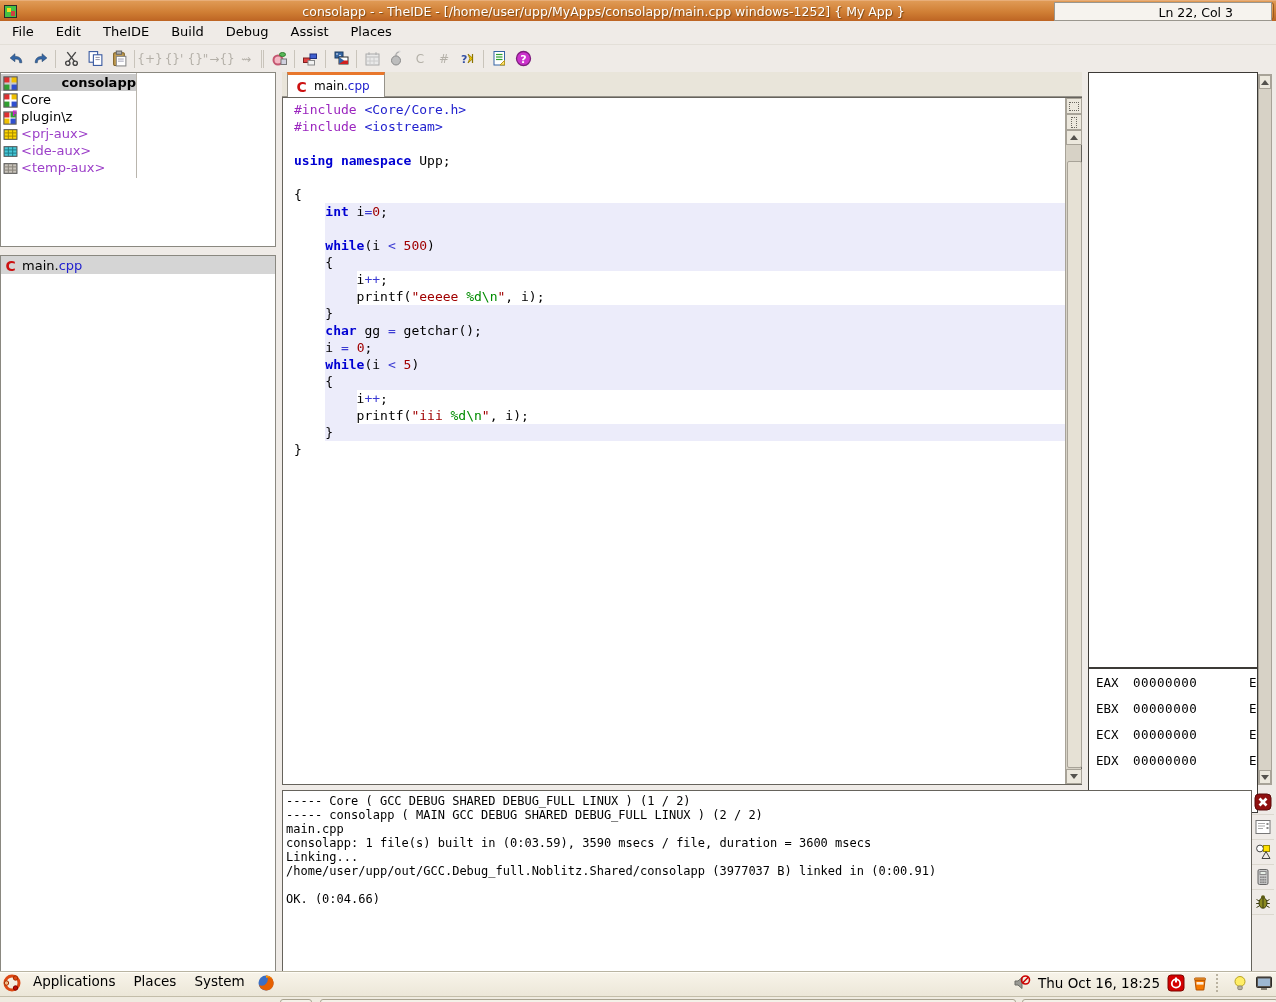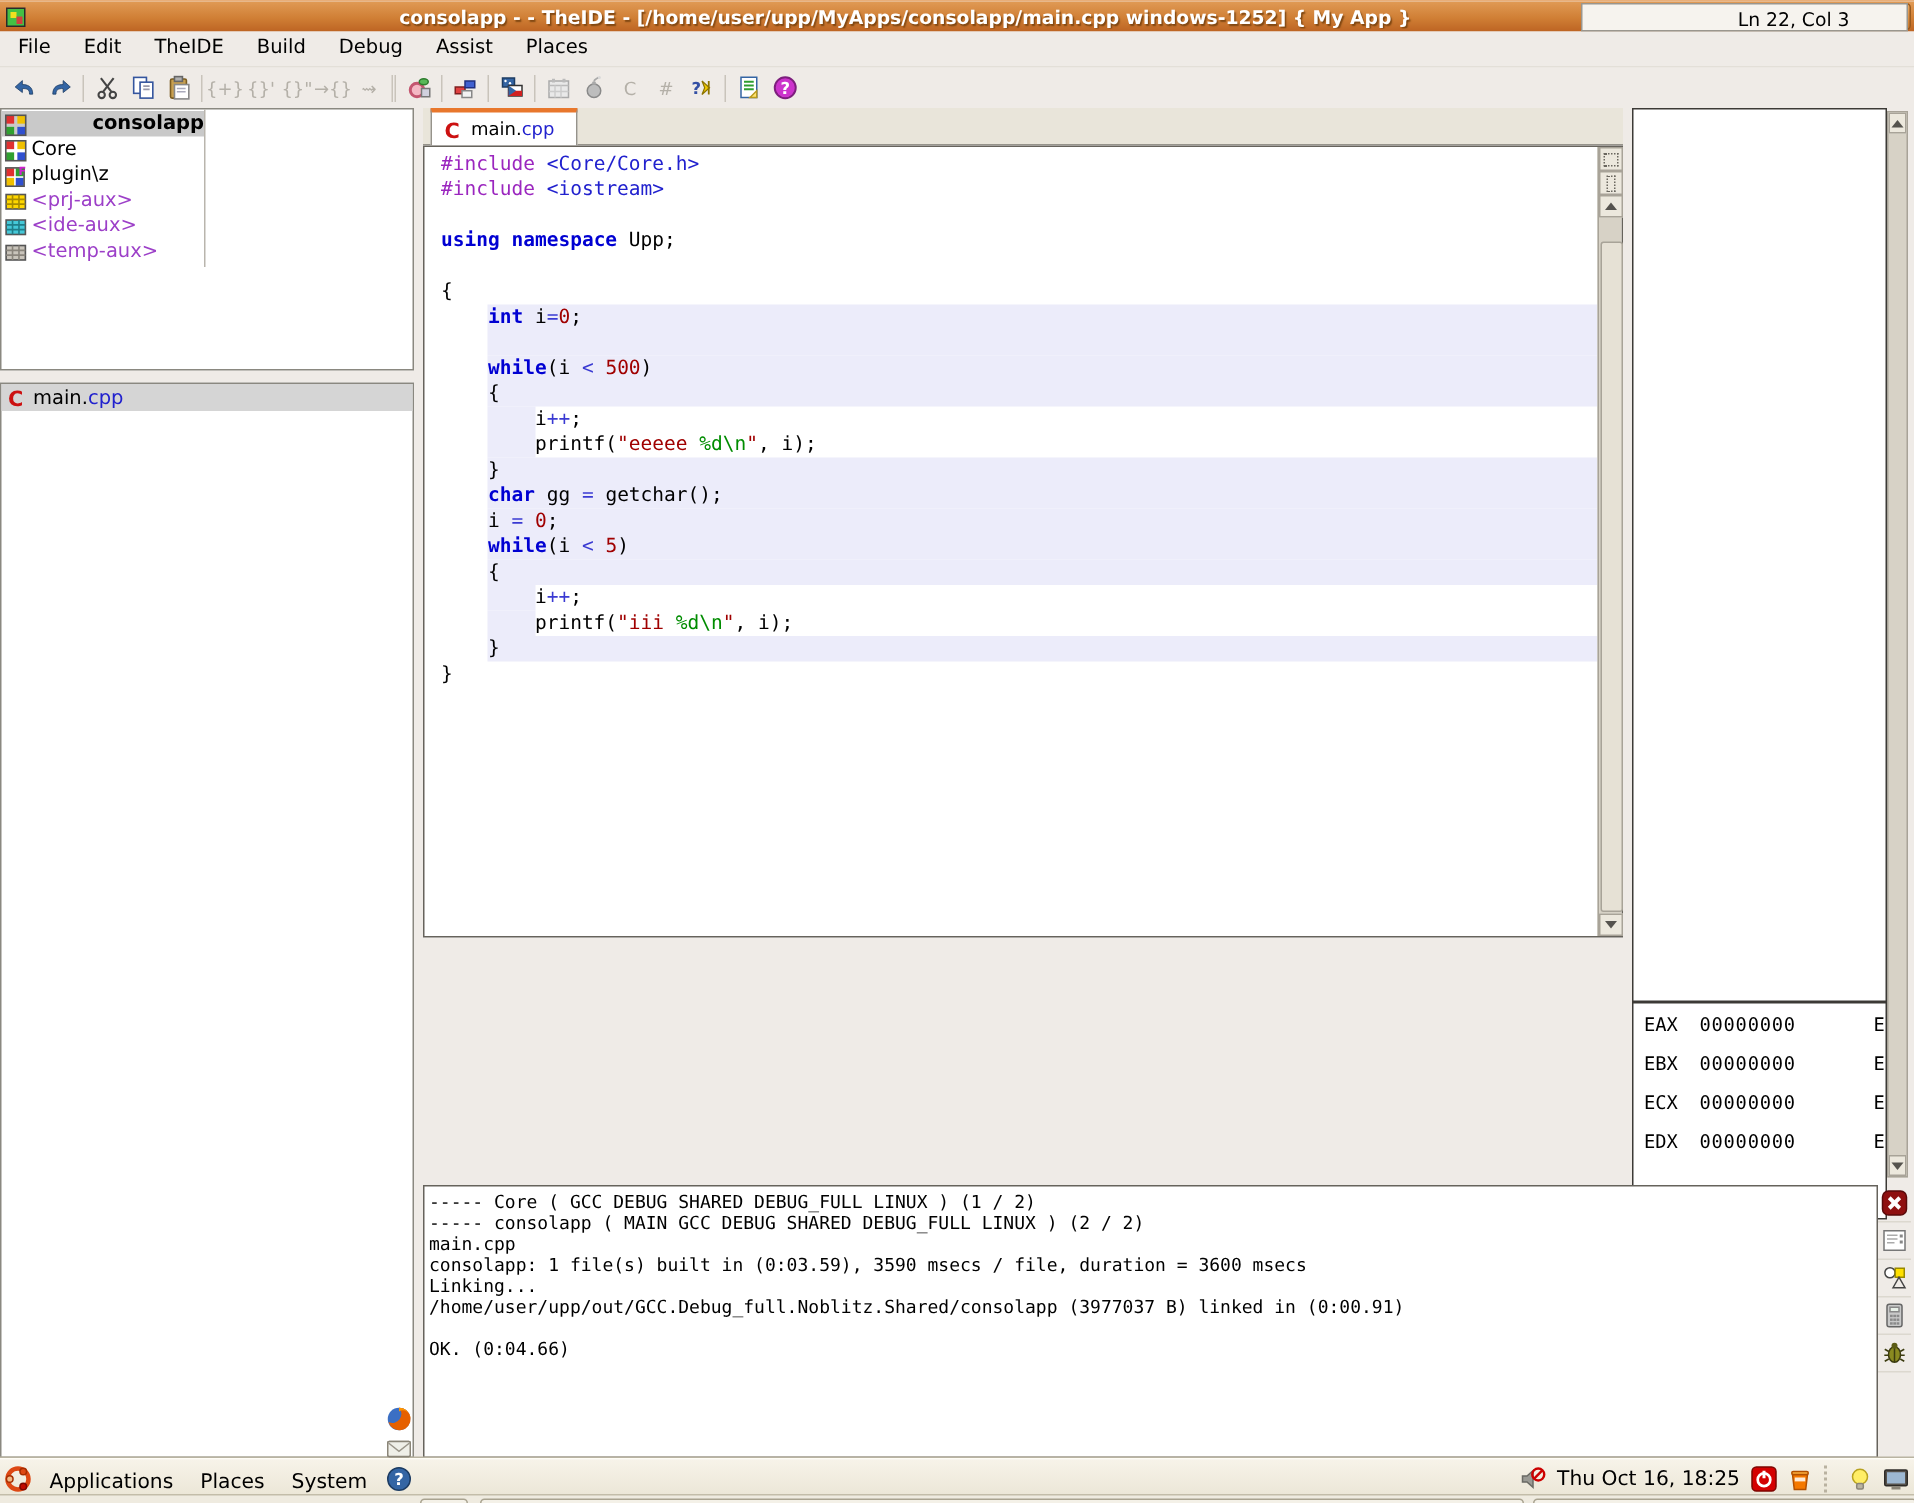--- a/index.html
+++ b/index.html
@@ -4,21 +4,21 @@
 <style>
   html,body{margin:0;padding:0;}
   body{font-family:"DejaVu Sans", sans-serif; font-size:13px; color:#000;}
   #screen{position:relative;width:1276px;height:1002px;background:#efebe7;overflow:hidden;}
 
   
   #titlebar{position:absolute;left:0;top:0;width:1276px;height:21px;
     background:linear-gradient(#e09a55,#d07f35 55%,#bd6423);
     border-top:1px solid #e8ae79;box-sizing:border-box;display:flex;align-items:center;}
   #title-icon{width:15px;height:15px;margin-left:3px;flex:0 0 auto;}
-  #title-text{flex:1;text-align:center;color:#fff;font-weight:bold;font-size:12.5px;
+  #title-text{flex:1;text-align:center;color:#fff;font-weight:normal;font-size:12.5px;
     text-shadow:1px 1px 1px #7e4611;white-space:nowrap;overflow:hidden;}
   .winbtn{width:25px;height:16px;margin-right:2px;border:1px solid #8a5category;}
   .winbtn{border:1px solid #9a5a1e;border-radius:3px;background:linear-gradient(#e9a964,#c97a2e);
     color:#fff;font-size:10px;line-height:14px;text-align:center;font-weight:bold;flex:0 0 auto;}
   .winbtn .sq{display:inline-block;width:7px;height:6px;border:2px solid #fff;margin-top:3px;}
   .winbtn .mindash{display:inline-block;width:9px;height:3px;background:#fff;margin-top:8px;}
 
   
   #menubar{position:absolute;left:0;top:21px;width:1276px;height:24px;background:#efebe7;
     display:flex;border-bottom:1px solid #e3dfd8;box-sizing:border-box;}
@@ -57,21 +57,21 @@
 
   
   #tabbar{position:absolute;left:282px;top:72px;width:800px;height:25px;background:#e9e5da;
     border-bottom:1px solid #96938b;box-sizing:border-box;}
   #tab-main{position:absolute;left:5px;top:0;height:25px;background:#fff;border:1px solid #96938b;
     border-bottom:none;border-top:3px solid #e8772c;box-sizing:border-box;display:flex;
     align-items:center;padding:0 14px 0 6px;font-size:12px;}
   #tab-main .ric{width:15px;height:14px;margin-right:5px;}
 
   
-  #editor{position:absolute;left:282px;top:97px;width:800px;height:528px;background:#fff;
+  #editor{position:absolute;left:282px;top:97px;width:800px;height:688px;background:#fff;
     border:1px solid #66635c;box-sizing:border-box;}
   #code{position:absolute;left:0;top:0;right:16px;bottom:0;overflow:hidden;
     font-family:"DejaVu Sans Mono", monospace;font-size:13px;line-height:17px;padding-top:3px;}
   .line{position:relative;min-height:17px;padding-left:11px;white-space:pre;}
   .line .hlseg{position:absolute;top:0;bottom:0;background:var(--hl);}
   .line .hlb{left:calc(11px + 4ch);right:0;}
   .line .hli{left:calc(11px + 4ch);width:4ch;}
   .line .txt{position:relative;}
   .tk-pp{color:var(--c-pp);} .tk-inc{color:var(--c-inc);}
   .tk-kw{color:var(--c-kw);font-weight:bold;} .tk-op{color:var(--c-op);}
@@ -107,21 +107,21 @@
     font-family:"DejaVu Sans Mono", monospace;font-size:12px;line-height:14px;
     padding:3px 0 0 3px;white-space:pre;overflow:hidden;}
   #console-strip{position:absolute;left:1252px;top:790px;width:24px;height:182px;}
   .strip-btn{width:22px;height:24px;display:flex;align-items:center;justify-content:center;
     border-bottom:1px solid #dcd8cf;}
   .strip-btn svg{width:18px;height:18px;}
 
   
   #taskbar{position:absolute;left:0;top:972px;width:1276px;height:24px;
     background:linear-gradient(#f7f3e9,#ece7d8);border-top:1px solid #fffdf6;
-    box-shadow:0 -1px 0 #b9b4a2;display:flex;align-items:flex-end;box-sizing:border-box;}
+    box-shadow:0 -1px 0 #b9b4a2;display:flex;align-items:flex-start;box-sizing:border-box;}
   .tb-menu{padding:3px 9px;font-size:13.5px;}
   .tb-ico{width:20px;height:20px;margin:0 2px;display:flex;align-items:center;justify-content:center;}
   .tb-ico svg{width:18px;height:18px;}
   #tb-right{margin-left:auto;display:flex;align-items:center;}
   #tb-clock{font-size:13.5px;margin:0 4px;white-space:nowrap;}
   .tb-dots{width:6px;height:18px;border-left:2px dotted #b9b2a0;margin:0 4px;}
   #taskbar2{position:absolute;left:0;top:996px;width:1276px;height:6px;background:#efebe0;
     border-top:1px solid #c3bda9;}
   .wl-stub{position:absolute;top:2px;height:10px;background:#f4f1e8;border:1px solid #a9a390;border-radius:3px 3px 0 0;}
 

